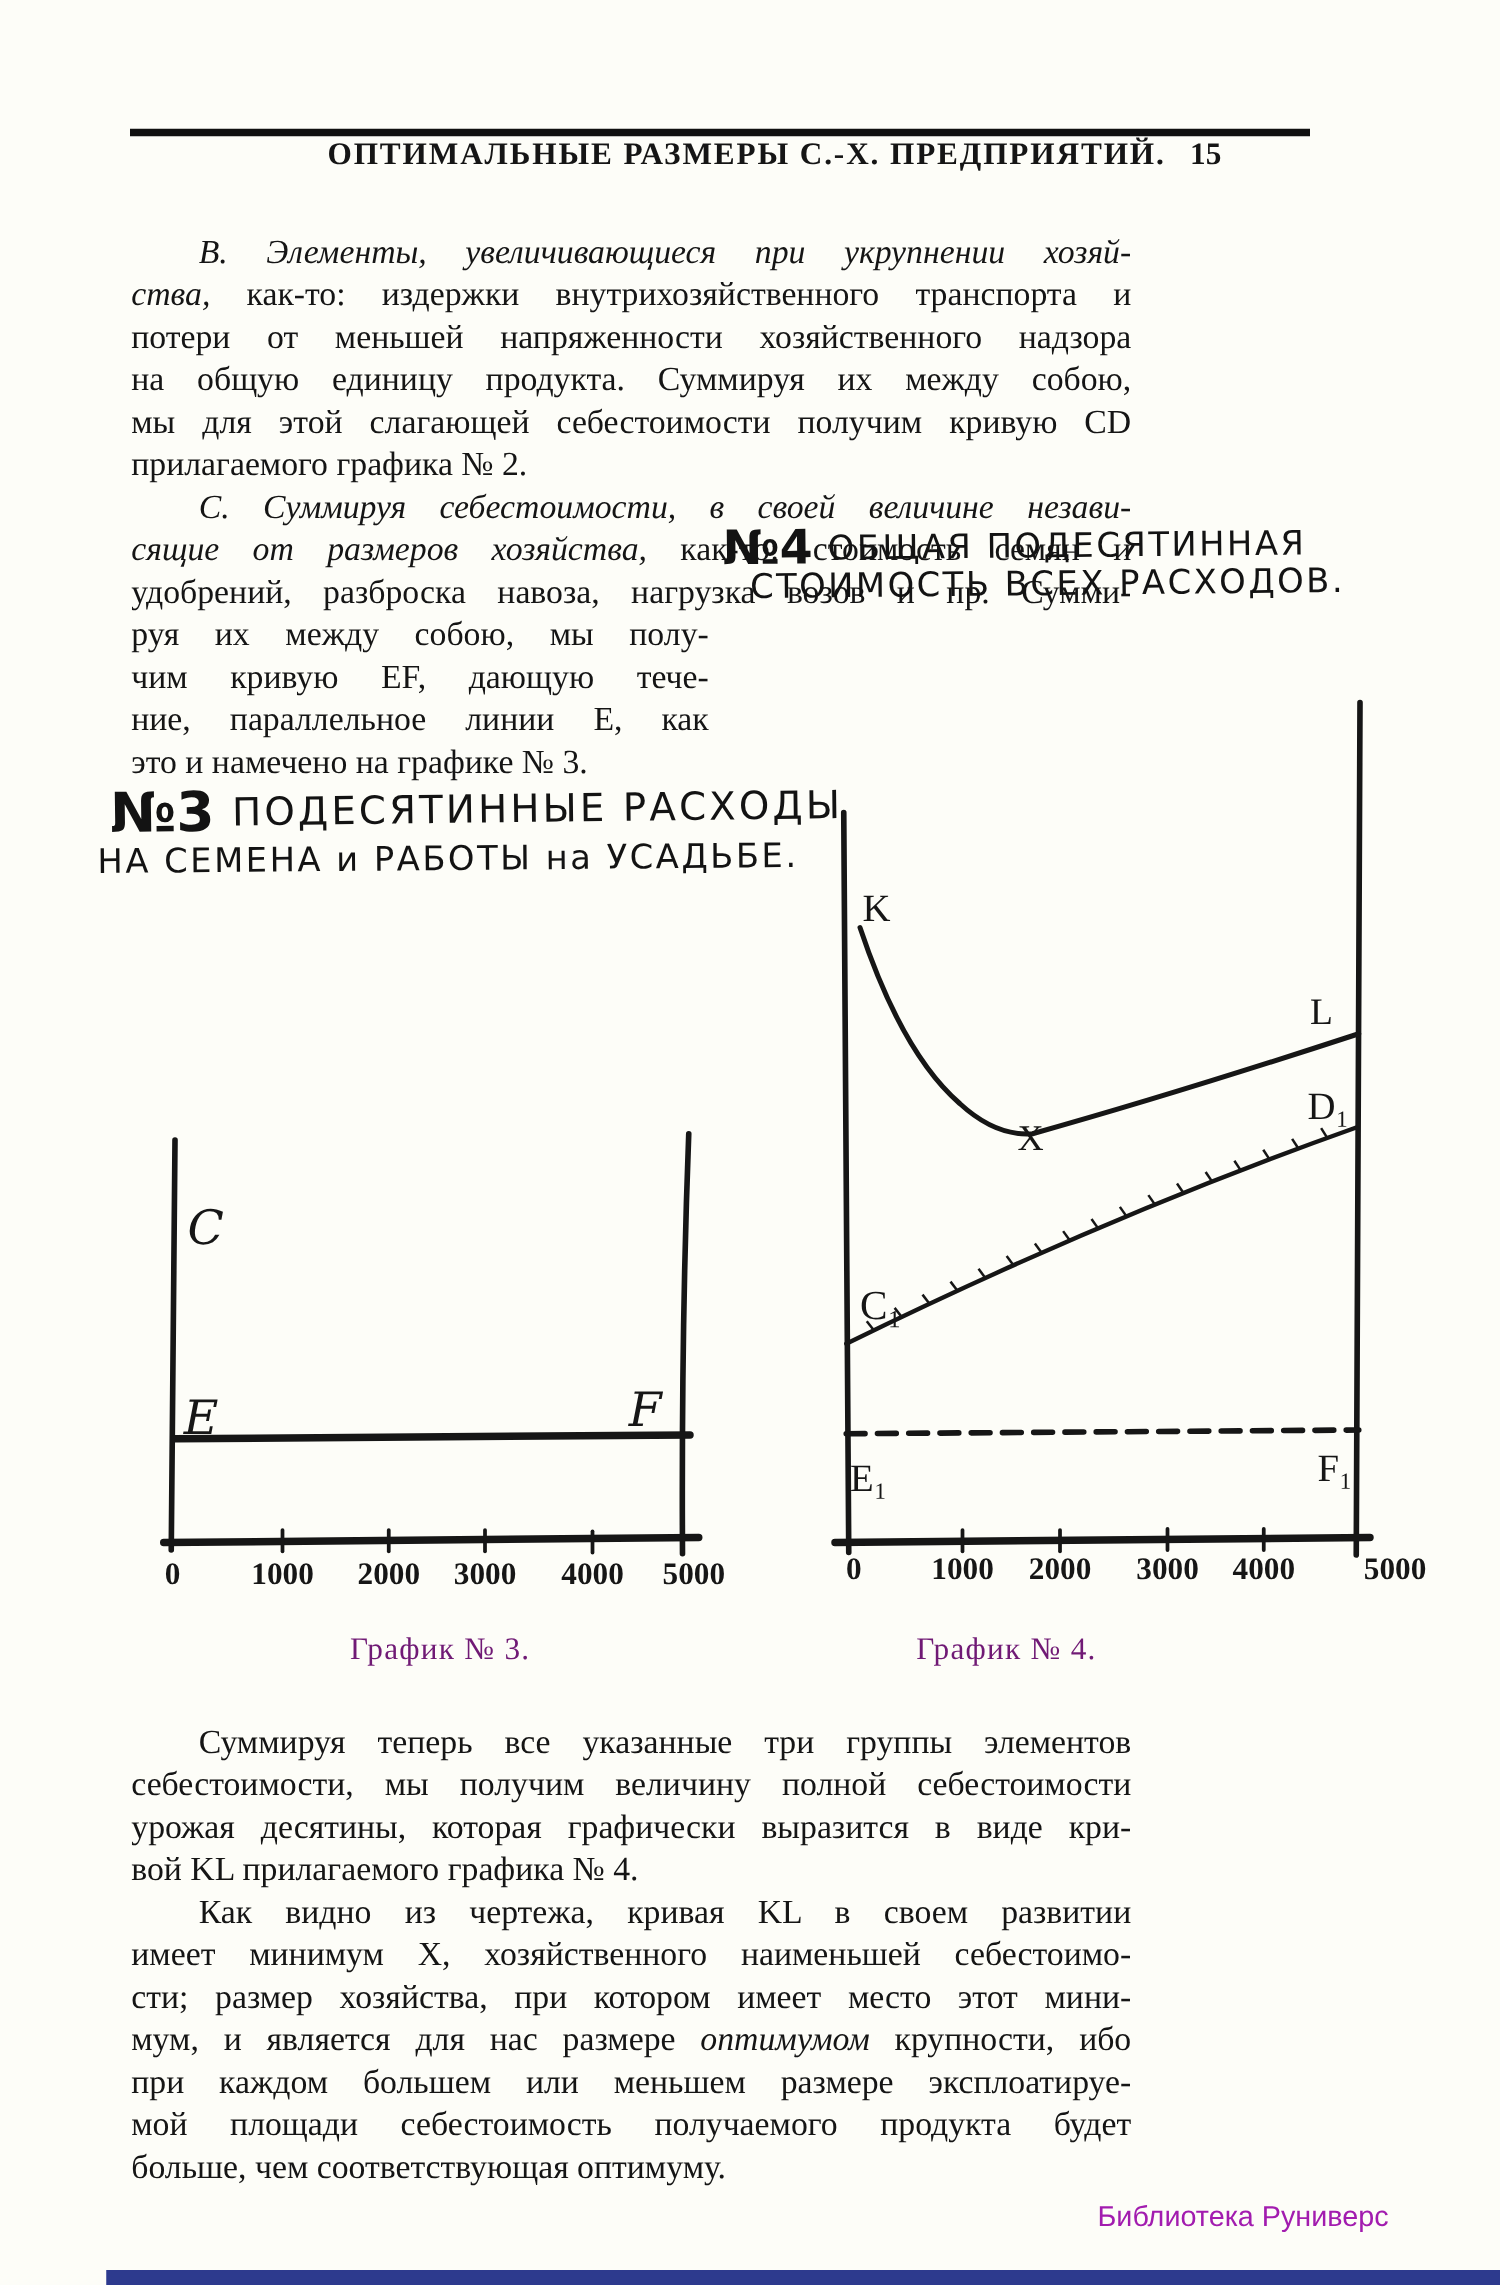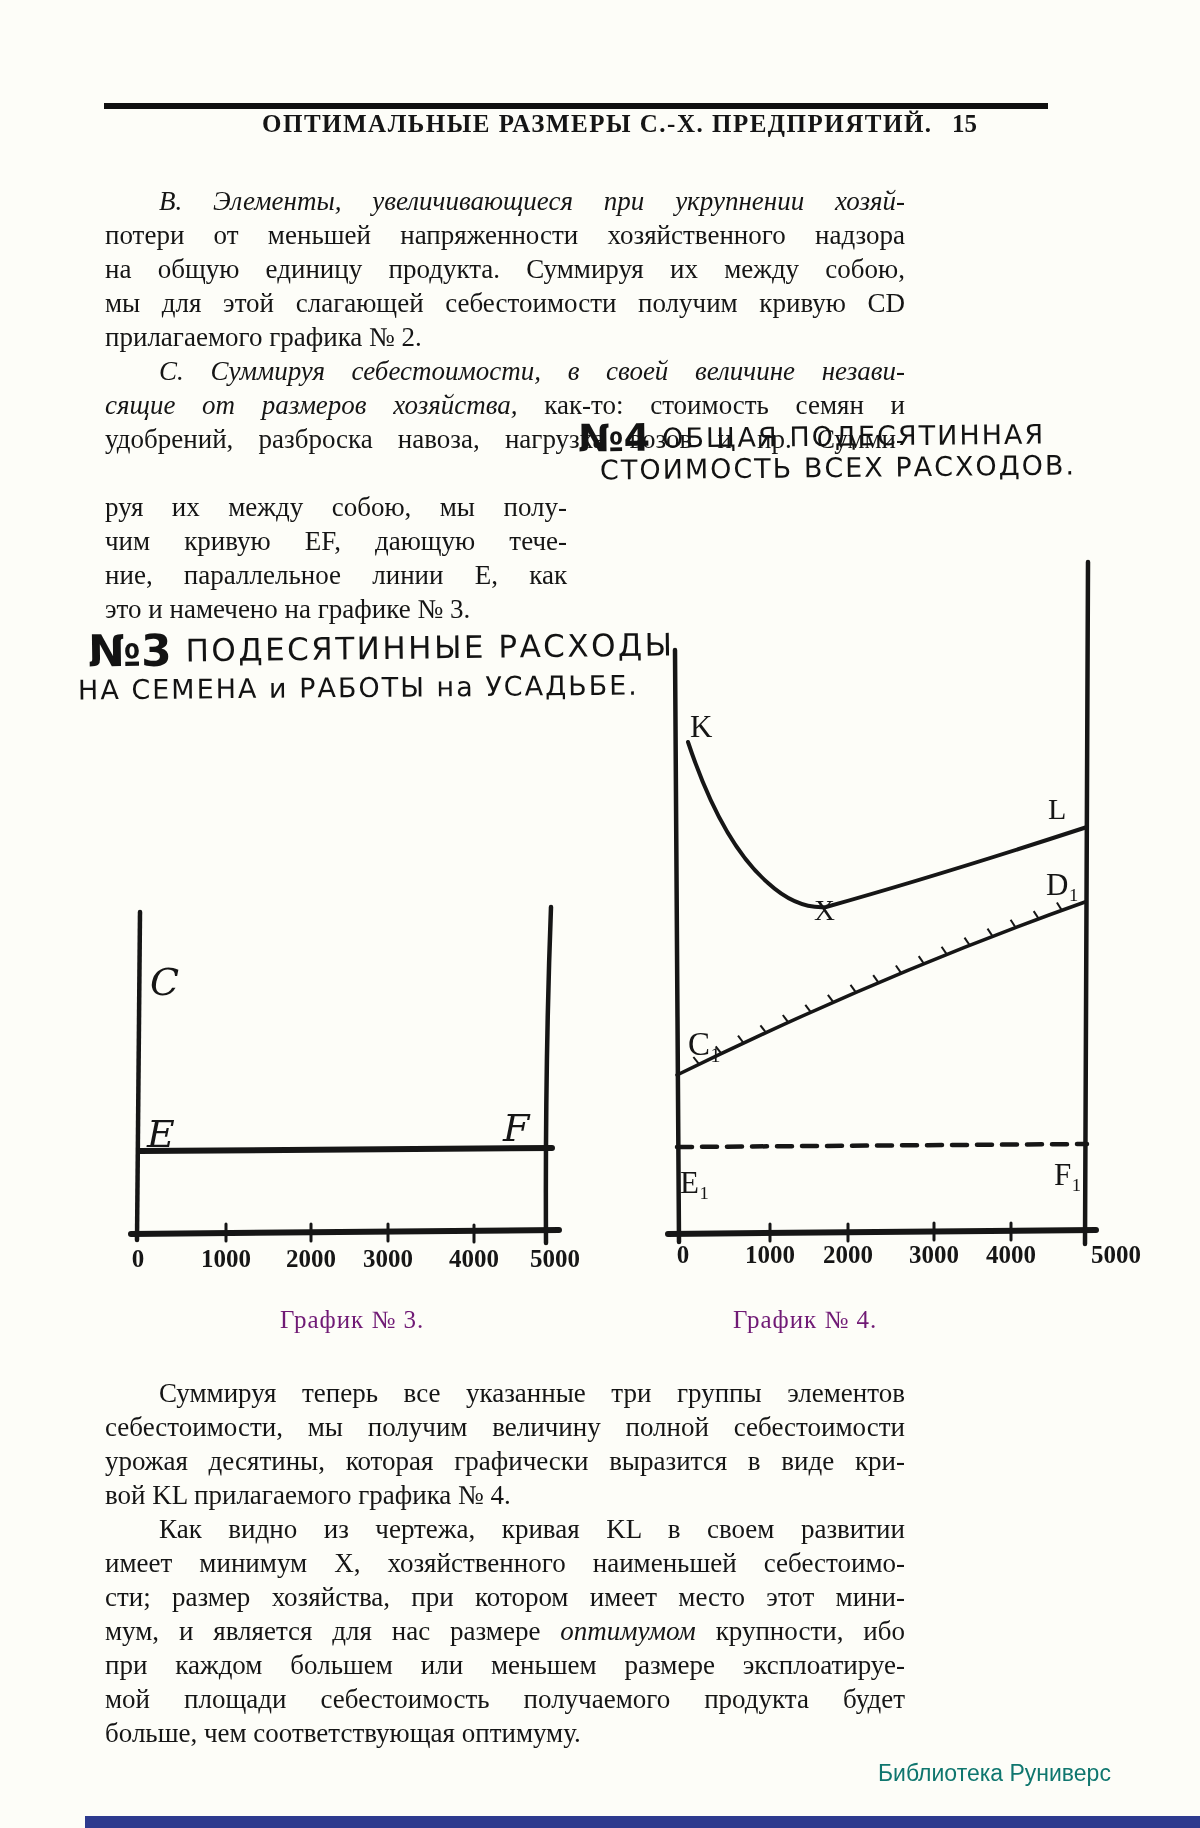--- a/index.html
+++ b/index.html
@@ -32,34 +32,35 @@
   #cap3{left:280px;top:1306px;}
   #cap4{left:733px;top:1306px;}
   
   svg{position:absolute;overflow:visible;}
   .ink{stroke:#161616;fill:none;stroke-linecap:round;}
   .lbl{font-family:"Liberation Serif",serif;fill:#161616;}
   .script{font-family:"DejaVu Serif",serif;font-style:italic;}
   .num{font-family:"Liberation Serif",serif;font-weight:bold;font-size:25px;fill:#161616;}
   #hatches line{stroke:#161616;stroke-width:2;}
   
-  #watermark{left:878px;top:1760px;font-family:"Liberation Sans",sans-serif;font-size:23px;color:#0f766e;}
+  #watermark{left:878px;top:1760px;font-family:"Liberation Sans",sans-serif;font-size:23px;color:#a21caf;}
   #footer-bar{left:85px;top:1816px;width:1115px;height:12px;background:#2d3a8e;}
 </style>
 </head>
 <body>
 
 <div id="page">
 
   <div class="abs" id="rule"></div>
   <div class="abs" id="hdr-title">ОПТИМАЛЬНЫЕ РАЗМЕРЫ С.-Х. ПРЕДПРИЯТИЙ.</div>
   <div class="abs" id="hdr-num">15</div>
 
   <div class="abs tblock" id="block-top">
       <div class="tline ind"><span class="it">В. Элементы, увеличивающиеся при укрупнении хозяй-</span></div>
+      <div class="tline"><span class="it">ства,</span><span> как-то: издержки внутрихозяйственного транспорта и</span></div>
       <div class="tline"><span>потери от меньшей напряженности хозяйственного надзора</span></div>
       <div class="tline"><span>на общую единицу продукта. Суммируя их между собою,</span></div>
       <div class="tline"><span>мы для этой слагающей себестоимости получим кривую CD</span></div>
       <div class="tline lastline"><span>прилагаемого графика № 2.</span></div>
       <div class="tline ind"><span class="it">С. Суммируя себестоимости, в своей величине незави-</span></div>
       <div class="tline"><span class="it">сящие от размеров хозяйства,</span><span> как-то: стоимость семян и</span></div>
       <div class="tline"><span>удобрений, разброска навоза, нагрузка возов и пр. Сумми-</span></div>
     </div>
   <div class="abs tblock" id="block-narrow">
       <div class="tline"><span>руя их между собою, мы полу-</span></div>

